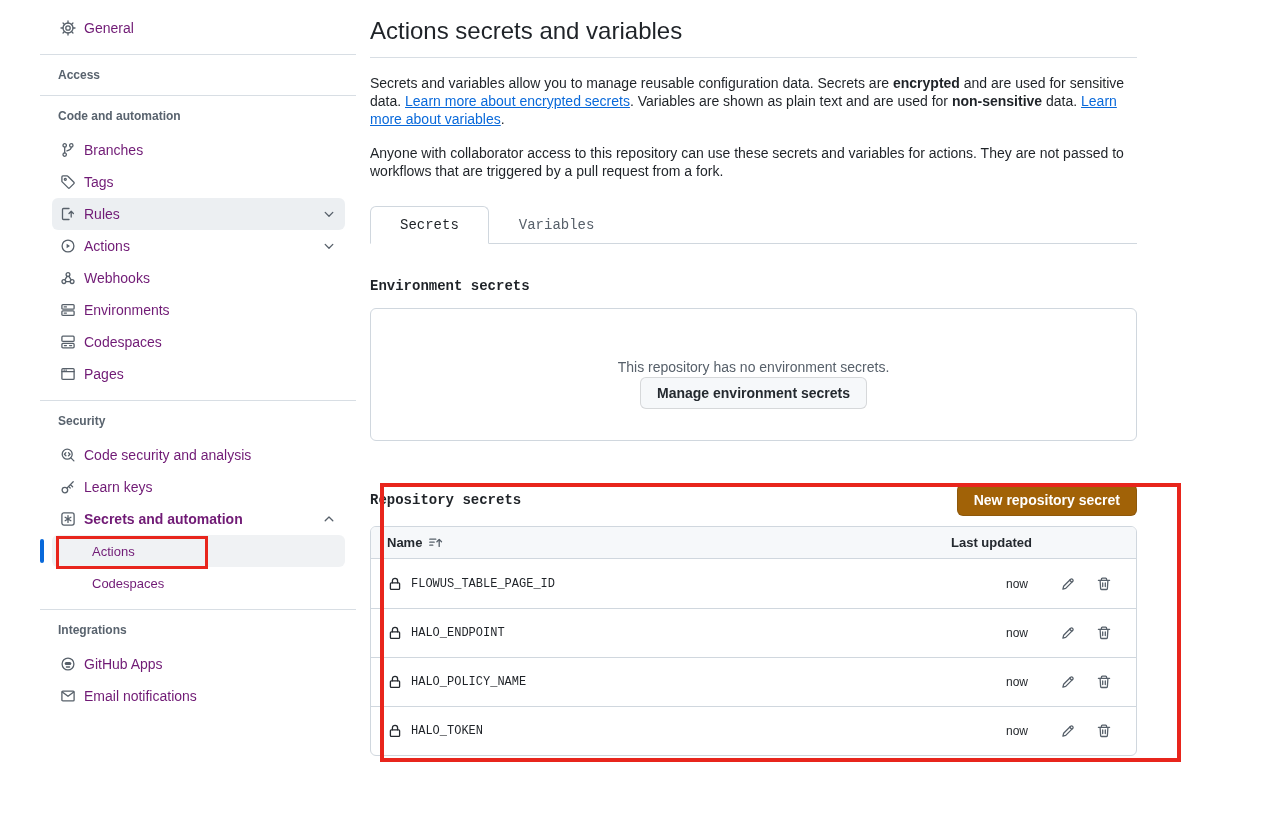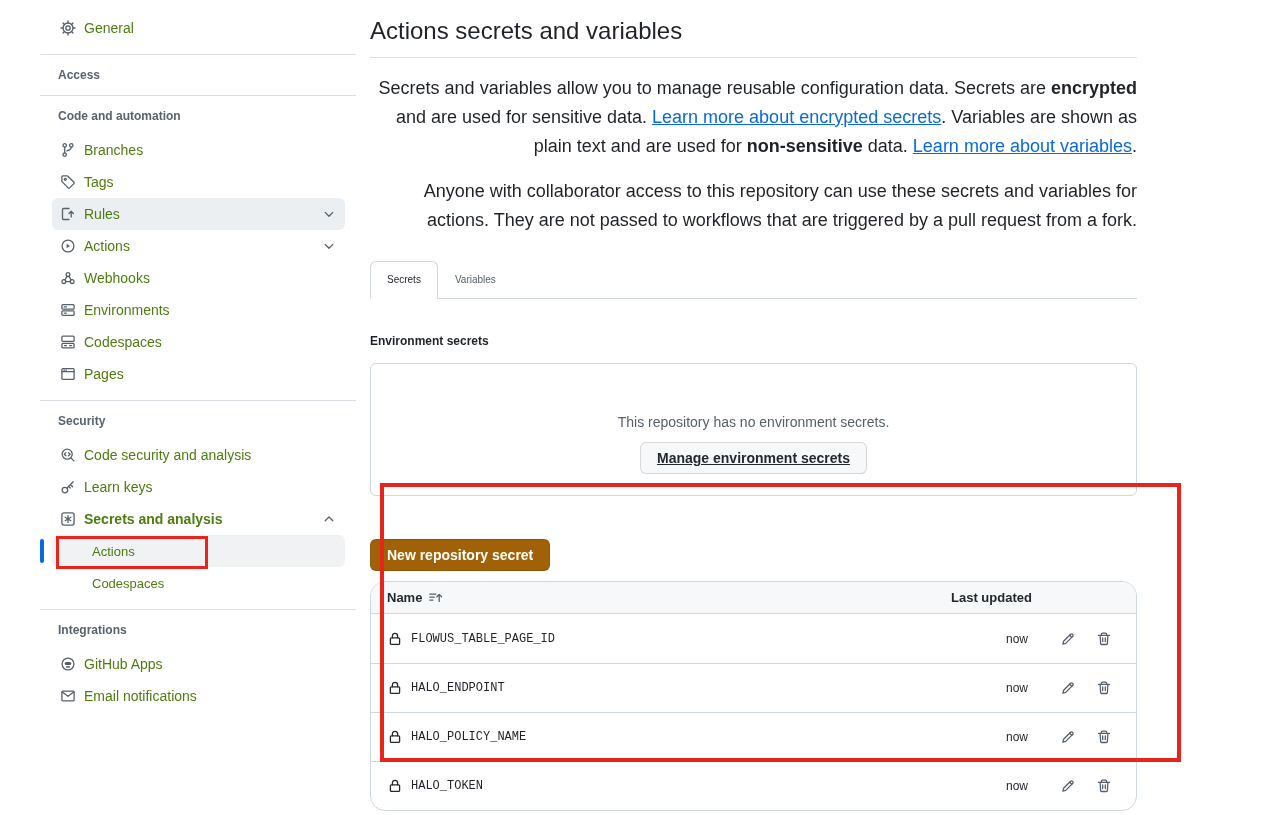--- a/index.html
+++ b/index.html
@@ -9,60 +9,60 @@
 
   
   .sidebar { position:absolute; left:40px; top:0; width:316px; padding-top:12px; }
   .sidebar hr { border:none; border-top:1px solid #d8dee4; margin:10px 0; }
   .side-section-label { font-size:12px; font-weight:700; color:#59636e;
     padding-left:18px; height:20px; line-height:20px; margin:10px 0 8px; }
   .side-item { position:relative; height:32px; margin-left:12px; width:293px;
     border-radius:6px; display:flex; align-items:center; padding:0 8px;
     font-size:14px; cursor:pointer; }
   .side-item .icon { width:16px; height:16px; color:#57606a; flex:0 0 16px; display:flex; }
-  .side-item .lbl { margin-left:8px; color:#4d7c0f; white-space:nowrap; }
+  .side-item .lbl { margin-left:8px; color:#701a75; white-space:nowrap; }
   .side-item .chev { margin-left:auto; width:16px; height:16px; color:#57606a; display:flex; }
   .side-item.hl { background:rgba(208,215,222,.4); }
   .side-item.bold .lbl { font-weight:600; }
   .side-item.sub { padding-left:32px; font-size:13px; }
   .side-item.current { background:rgba(208,215,222,.32); }
   .side-item.current::before { content:""; position:absolute; left:-12px; top:4px;
     width:4px; height:24px; border-radius:2px; background:#0969da; }
   .side-item.annotated::after { content:""; position:absolute; left:4px; top:1px;
     width:146px; height:27px; border:3px solid #e8251c; pointer-events:none; }
 
   
   .main { position:absolute; left:370px; top:0; width:767px; }
   .page-title { font-size:24px; font-weight:400; line-height:27px; margin-top:17px; }
   .title-rule { border:none; border-top:1px solid #d8dee4; margin-top:13px; }
-  .intro p { font-size:18px; line-height:29px; margin-top:16px; color:#1f2328;text-align:right; }
+  .intro p { font-size:14px; line-height:18px; margin-top:16px; color:#1f2328; }
   .intro p + p { margin-top:16px; }
   .intro a { color:#0969da; text-decoration:underline; cursor:pointer; }
   .intro b { font-weight:700; }
 
   .tabnav { margin-top:26px; border-bottom:1px solid #d0d7de; display:flex; height:38px; }
-  .tab { height:38px; padding:0 16px; font-size:10px; line-height:36px; color:#57606a;
+  .tab { height:38px; padding:0 29px; font-size:14px; line-height:36px; color:#57606a;
     background:transparent; border:1px solid transparent; border-radius:6px 6px 0 0;
-    cursor:pointer; font-family:Liberation Sans, sans-serif; }
+    cursor:pointer; font-family:Liberation Mono, monospace; }
   .tab.active { background:#fff; color:#1f2328; border-color:#d0d7de;
     border-bottom-color:#fff; margin-bottom:-1px; }
 
-  .section-heading { font-size:12px; font-weight:600; line-height:24px; }
+  .section-heading { font-size:14px; font-weight:600; line-height:24px;font-family:Liberation Mono, monospace; }
   .env-heading { margin-top:30px; }
   .env-box { margin-top:10px; border:1px solid #d0d7de; border-radius:6px;
     height:133px; text-align:center; padding-top:50px; }
   .env-empty { font-size:14px; color:#57606a; }
   .btn { display:inline-flex; align-items:center; height:32px; padding:0 16px;
     font-size:14px; font-weight:600; font-family:inherit; border-radius:6px; cursor:pointer; }
-  .btn-default { margin-top:12px; background:#f6f8fa; color:#24292f;
-    border:1px solid rgba(31,35,40,.15);text-decoration:underline; }
+  .btn-default { margin-top:2px; background:#f6f8fa; color:#24292f;
+    border:1px solid rgba(31,35,40,.15); }
   .btn-primary { background:#a16207; color:#fff; border:1px solid rgba(31,35,40,.15); }
 
   .repo-head { margin-top:43px; display:flex; align-items:center; justify-content:space-between; height:32px; }
-  .secrets-table { margin-top:10px; border:1px solid #d0d7de; border-radius:15px; overflow:hidden; }
+  .secrets-table { margin-top:10px; border:1px solid #d0d7de; border-radius:6px; overflow:hidden; }
   .thead { position:relative; height:32px; background:#f6f8fa; border-bottom:1px solid #d0d7de;
     display:flex; align-items:center; padding-left:16px; font-size:13px; font-weight:600; color:#24292f; }
   .thead .sort-ic { width:16px; height:16px; margin-left:6px; color:#57606a; display:flex; }
   .thead .updated-header { position:absolute; left:580px; }
   .trow { position:relative; height:49px; display:flex; align-items:center; padding-left:16px; }
   .trow + .trow { border-top:1px solid #d0d7de; }
   .trow .lock { width:16px; height:16px; color:#24292f; display:flex; }
   .trow .sname { margin-left:8px; font-size:12px; color:#1f2328; }
   .cell-updated { position:absolute; right:108px; font-size:12px; color:#1f2328; }
   .row-actions { position:absolute; right:24px; display:flex; gap:20px; }
@@ -200,21 +200,21 @@
       </span>
       <span class="lbl">Learn keys</span>
     </div>
     <div class="side-item bold">
       <span class="icon">
         <svg viewBox="0 0 16 16" width="16" height="16" fill="none" stroke="currentColor" stroke-width="1.3" stroke-linecap="round" stroke-linejoin="round">
           <rect x="1.9" y="1.9" width="12.2" height="12.2" rx="2"></rect>
           <path d="M8 4.6v6.8M5.1 6.3l5.8 3.4M10.9 6.3L5.1 9.7"></path>
         </svg>
       </span>
-      <span class="lbl">Secrets and analysis</span>
+      <span class="lbl">Secrets and automation</span>
       <span class="chev">
         <svg viewBox="0 0 16 16" width="16" height="16" fill="none" stroke="currentColor" stroke-width="1.3" stroke-linecap="round" stroke-linejoin="round">
           <path d="M4.2 9.8L8 6l3.8 3.8"></path>
         </svg>
       </span>
     </div>
     <div class="side-item sub current annotated">
       <span class="lbl">Actions</span>
     </div>
     <div class="side-item sub">
@@ -256,20 +256,21 @@
       <button class="tab">Variables</button>
     </nav>
 
   <h3 class="section-heading env-heading">Environment secrets</h3>
   <div class="env-box">
     <div class="env-empty">This repository has no environment secrets.</div>
     <button class="btn btn-default">Manage environment secrets</button>
   </div>
 
   <div class="repo-head">
+    <h3 class="section-heading">Repository secrets</h3>
     <button class="btn btn-primary">New repository secret</button>
   </div>
 
   <div class="secrets-table">
     <div class="thead">
       <span>Name</span>
       <span class="sort-ic" id="sort-icon-slot">
           <svg viewBox="0 0 16 16" width="16" height="16" fill="none" stroke="currentColor" stroke-width="1.3" stroke-linecap="round" stroke-linejoin="round">
             <path d="M1.8 4.2h6M1.8 7.2h4.4M1.8 10.2h3M11.2 11.4V4.6M8.9 6.7l2.3-2.3 2.3 2.3"></path>
           </svg>

